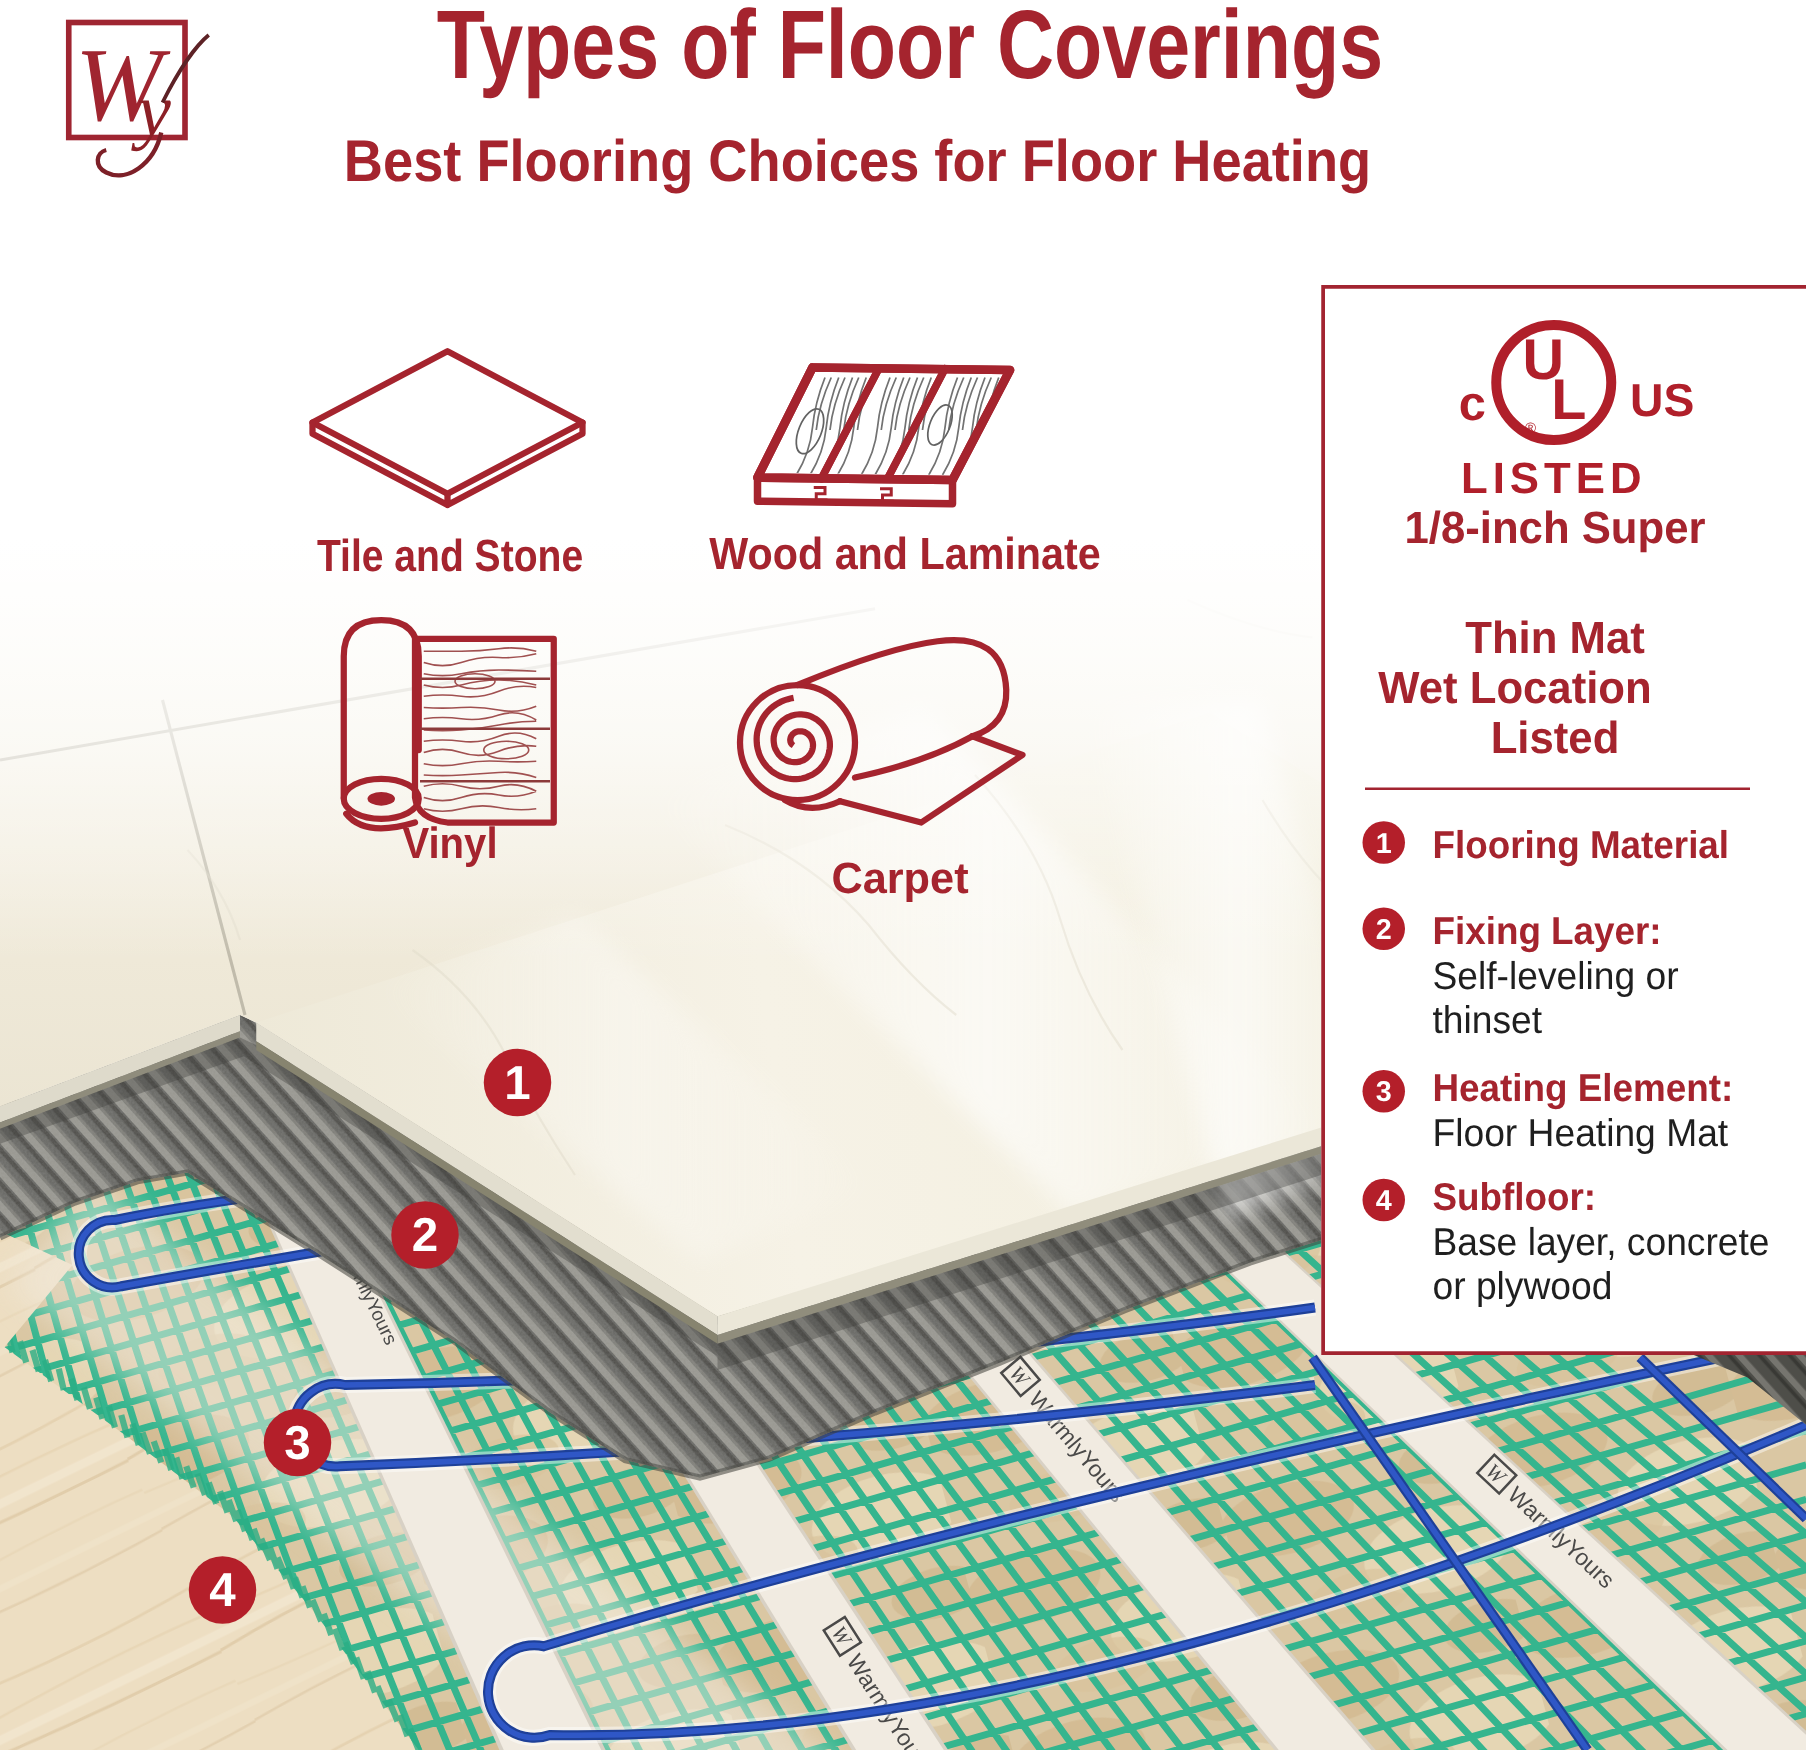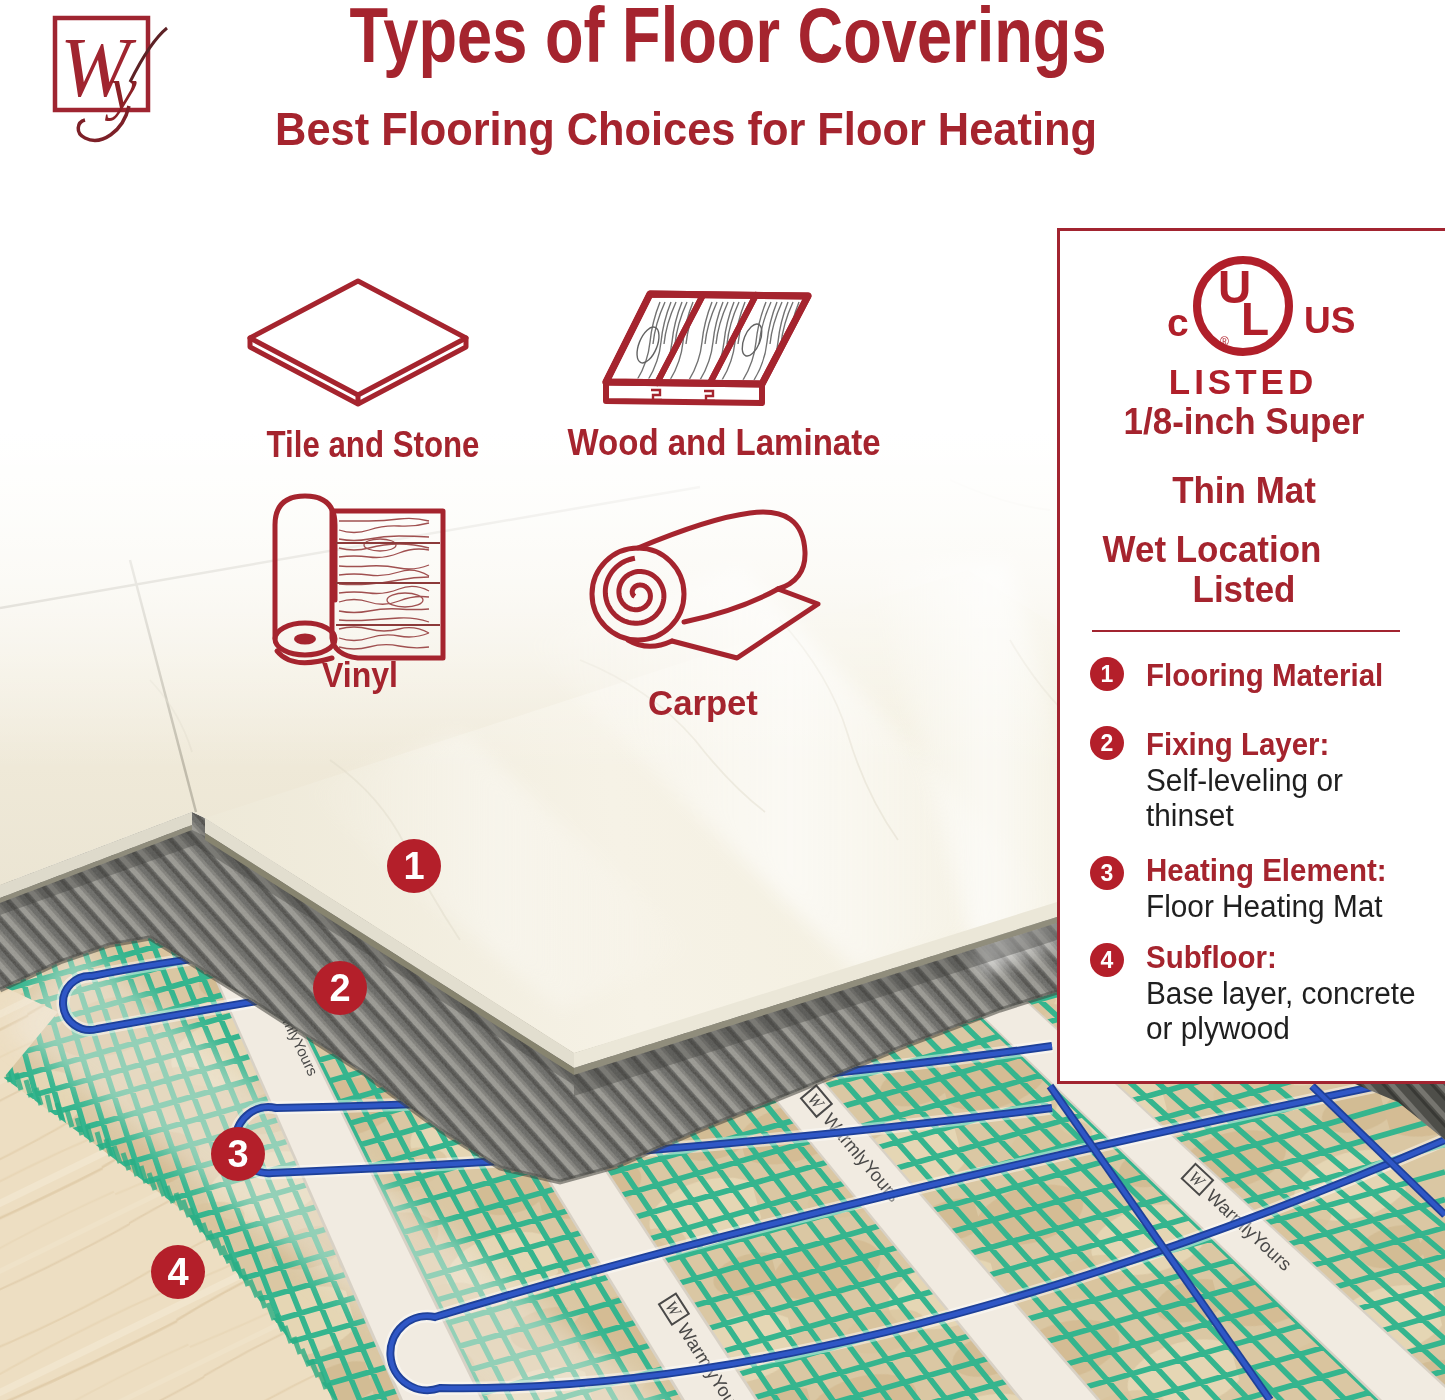--- a/index.html
+++ b/index.html
@@ -210,48 +210,48 @@
 <text x="110" y="108" font-family="Liberation Serif, serif" font-style="italic" font-size="60" fill="#8c2026">y</text>
 <path d="M130,82 C142,58 156,37 167,28" stroke="#5d2226" stroke-width="3" fill="none"></path>
 <path d="M129,106 C123,132 101,146 85,138 C75,133 77,122 85,120" stroke="#7d2028" stroke-width="3.5" fill="none"></path>
 </svg>
 <div class="abs" style="left:728px;top:-4px;transform:translateX(-50%)">
     <div style="font-size:78px;font-weight:700;color:#a5242e;line-height:1;white-space:nowrap;transform:scaleX(0.810);transform-origin:center">Types of Floor Coverings</div>
   </div>
 <div class="abs" style="left:686px;top:105px;transform:translateX(-50%)">
     <div style="font-size:47px;font-weight:700;color:#a5242e;line-height:1;white-space:nowrap;transform:scaleX(0.923);transform-origin:center">Best Flooring Choices for Floor Heating</div>
   </div>
-<div class="abs" style="left:373px;top:427px;transform:translateX(-50%)">
+<div class="abs" style="left:360px;top:427px;transform:translateX(-50%)">
     <div style="font-size:36px;font-weight:700;color:#a5242e;line-height:1;white-space:nowrap;transform:scaleX(0.868);transform-origin:center">Tile and Stone</div>
   </div>
 <div class="abs" style="left:724px;top:425px;transform:translateX(-50%)">
     <div style="font-size:36px;font-weight:700;color:#a5242e;line-height:1;white-space:nowrap;transform:scaleX(0.917);transform-origin:center">Wood and Laminate</div>
   </div>
 <div class="abs" style="left:360px;top:657px;transform:translateX(-50%)">
     <div style="font-size:35px;font-weight:700;color:#a5242e;line-height:1;white-space:nowrap;transform:scaleX(0.916);transform-origin:center">Vinyl</div>
   </div>
-<div class="abs" style="left:703px;top:685px;transform:translateX(-50%)">
+<div class="abs" style="left:720px;top:685px;transform:translateX(-50%)">
     <div style="font-size:35px;font-weight:700;color:#a5242e;line-height:1;white-space:nowrap;transform:scaleX(0.990);transform-origin:center">Carpet</div>
   </div>
 <div class="abs" style="left:1057px;top:228px;width:412px;height:856px;background:#fff;border:3px solid #a22430;box-sizing:border-box"></div>
 <svg class="abs" width="300" height="200" viewBox="0 0 300 200" style="left:1093px;top:236px">
  <g fill="#b01f2a" font-family="Liberation Sans, sans-serif">
  <circle cx="150" cy="70" r="46" fill="none" stroke="#b01f2a" stroke-width="8"></circle>
  <text x="125" y="67" font-size="46" font-weight="700">U</text>
  <text x="148" y="99" font-size="46" font-weight="700">L</text>
  <text x="127" y="110" font-size="12">®</text>
  <text x="74" y="100" font-size="39" font-weight="700">c</text>
  <text x="211" y="97" font-size="37" font-weight="700">US</text>
  <text x="150" y="158" font-size="35" font-weight="700" text-anchor="middle" letter-spacing="4">LISTED</text>
  </g>
 </svg>
 <div class="abs" style="left:1244px;top:404px;transform:translateX(-50%)">
     <div style="font-size:36px;font-weight:700;color:#a5242e;line-height:1;white-space:nowrap;transform:scaleX(0.971);transform-origin:center">1/8-inch Super</div>
   </div>
-<div class="abs" style="left:1244px;top:473px;transform:translateX(-50%)">
+<div class="abs" style="left:1244px;top:492px;transform:translateX(-50%)">
     <div style="font-size:36px;font-weight:700;color:#a5242e;line-height:1;white-space:nowrap;transform:scaleX(0.971);transform-origin:center">Thin Mat</div>
   </div>
 <div class="abs" style="left:1212px;top:532px;transform:translateX(-50%)">
     <div style="font-size:36px;font-weight:700;color:#a5242e;line-height:1;white-space:nowrap;transform:scaleX(0.971);transform-origin:center">Wet Location</div>
   </div>
 <div class="abs" style="left:1244px;top:572px;transform:translateX(-50%)">
     <div style="font-size:36px;font-weight:700;color:#a5242e;line-height:1;white-space:nowrap;transform:scaleX(0.971);transform-origin:center">Listed</div>
   </div>
 <div class="abs" style="left:1092px;top:630px;width:308px;height:2px;background:#a22430"></div>
 <div class="abs" style="left:1090px;top:657px;width:34px;height:34px;border-radius:50%;background:#b41f2a;color:#fff;font-size:23px;font-weight:700;text-align:center;line-height:34px">1</div>

